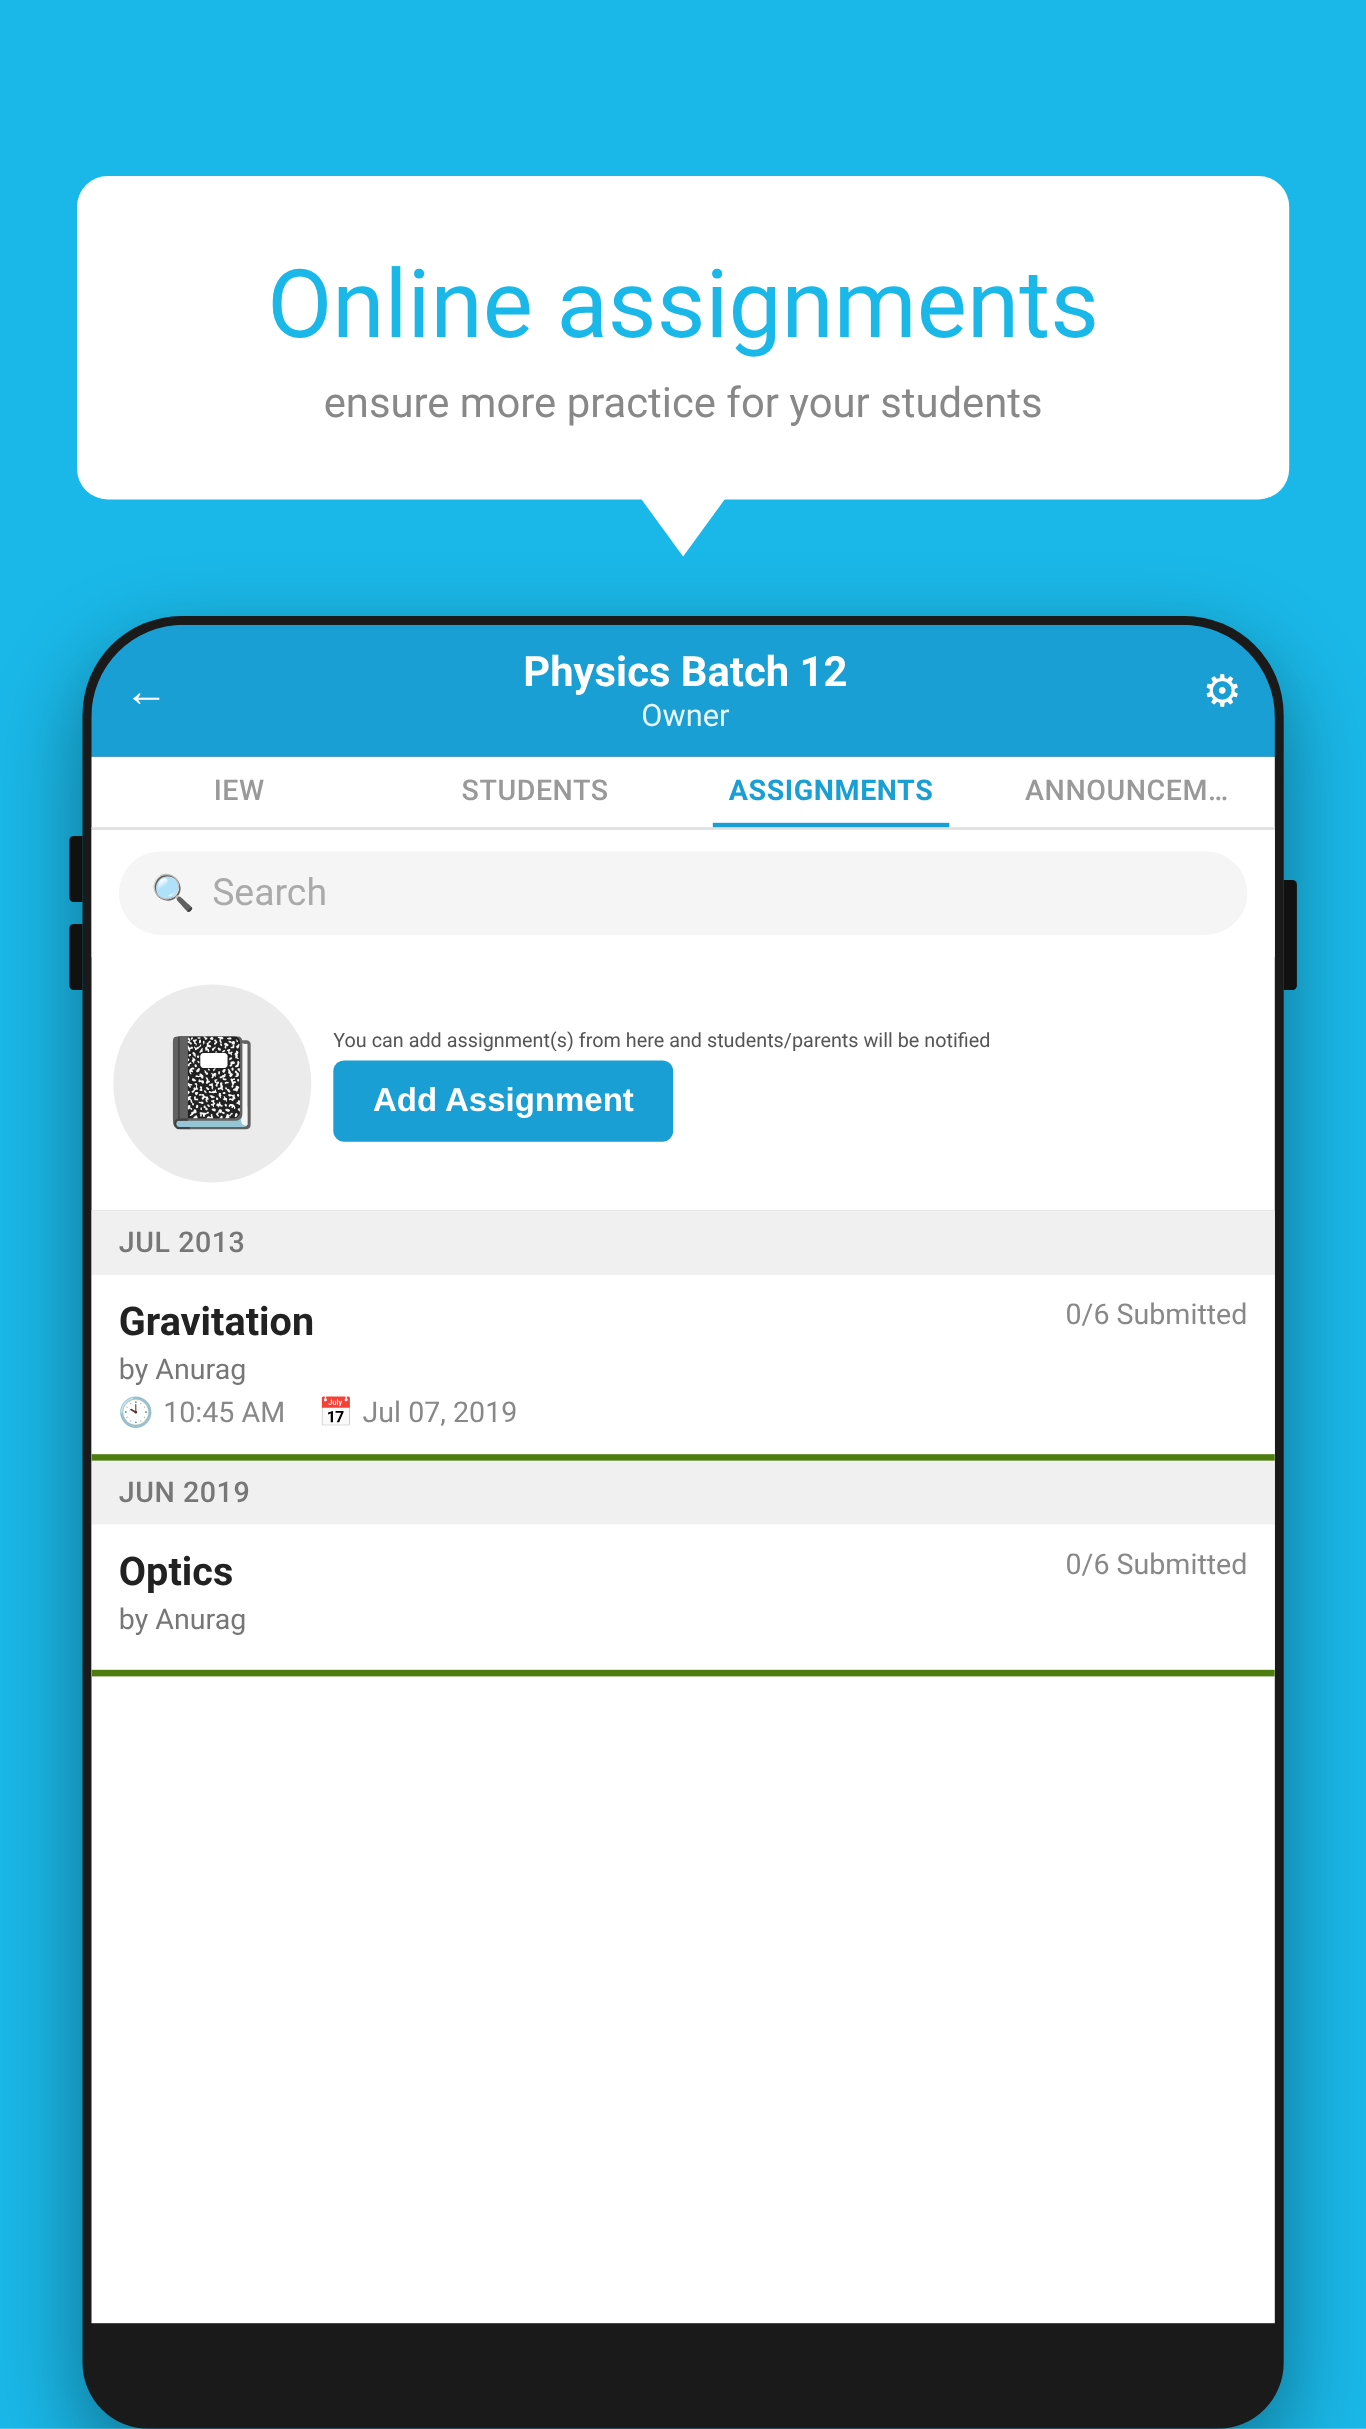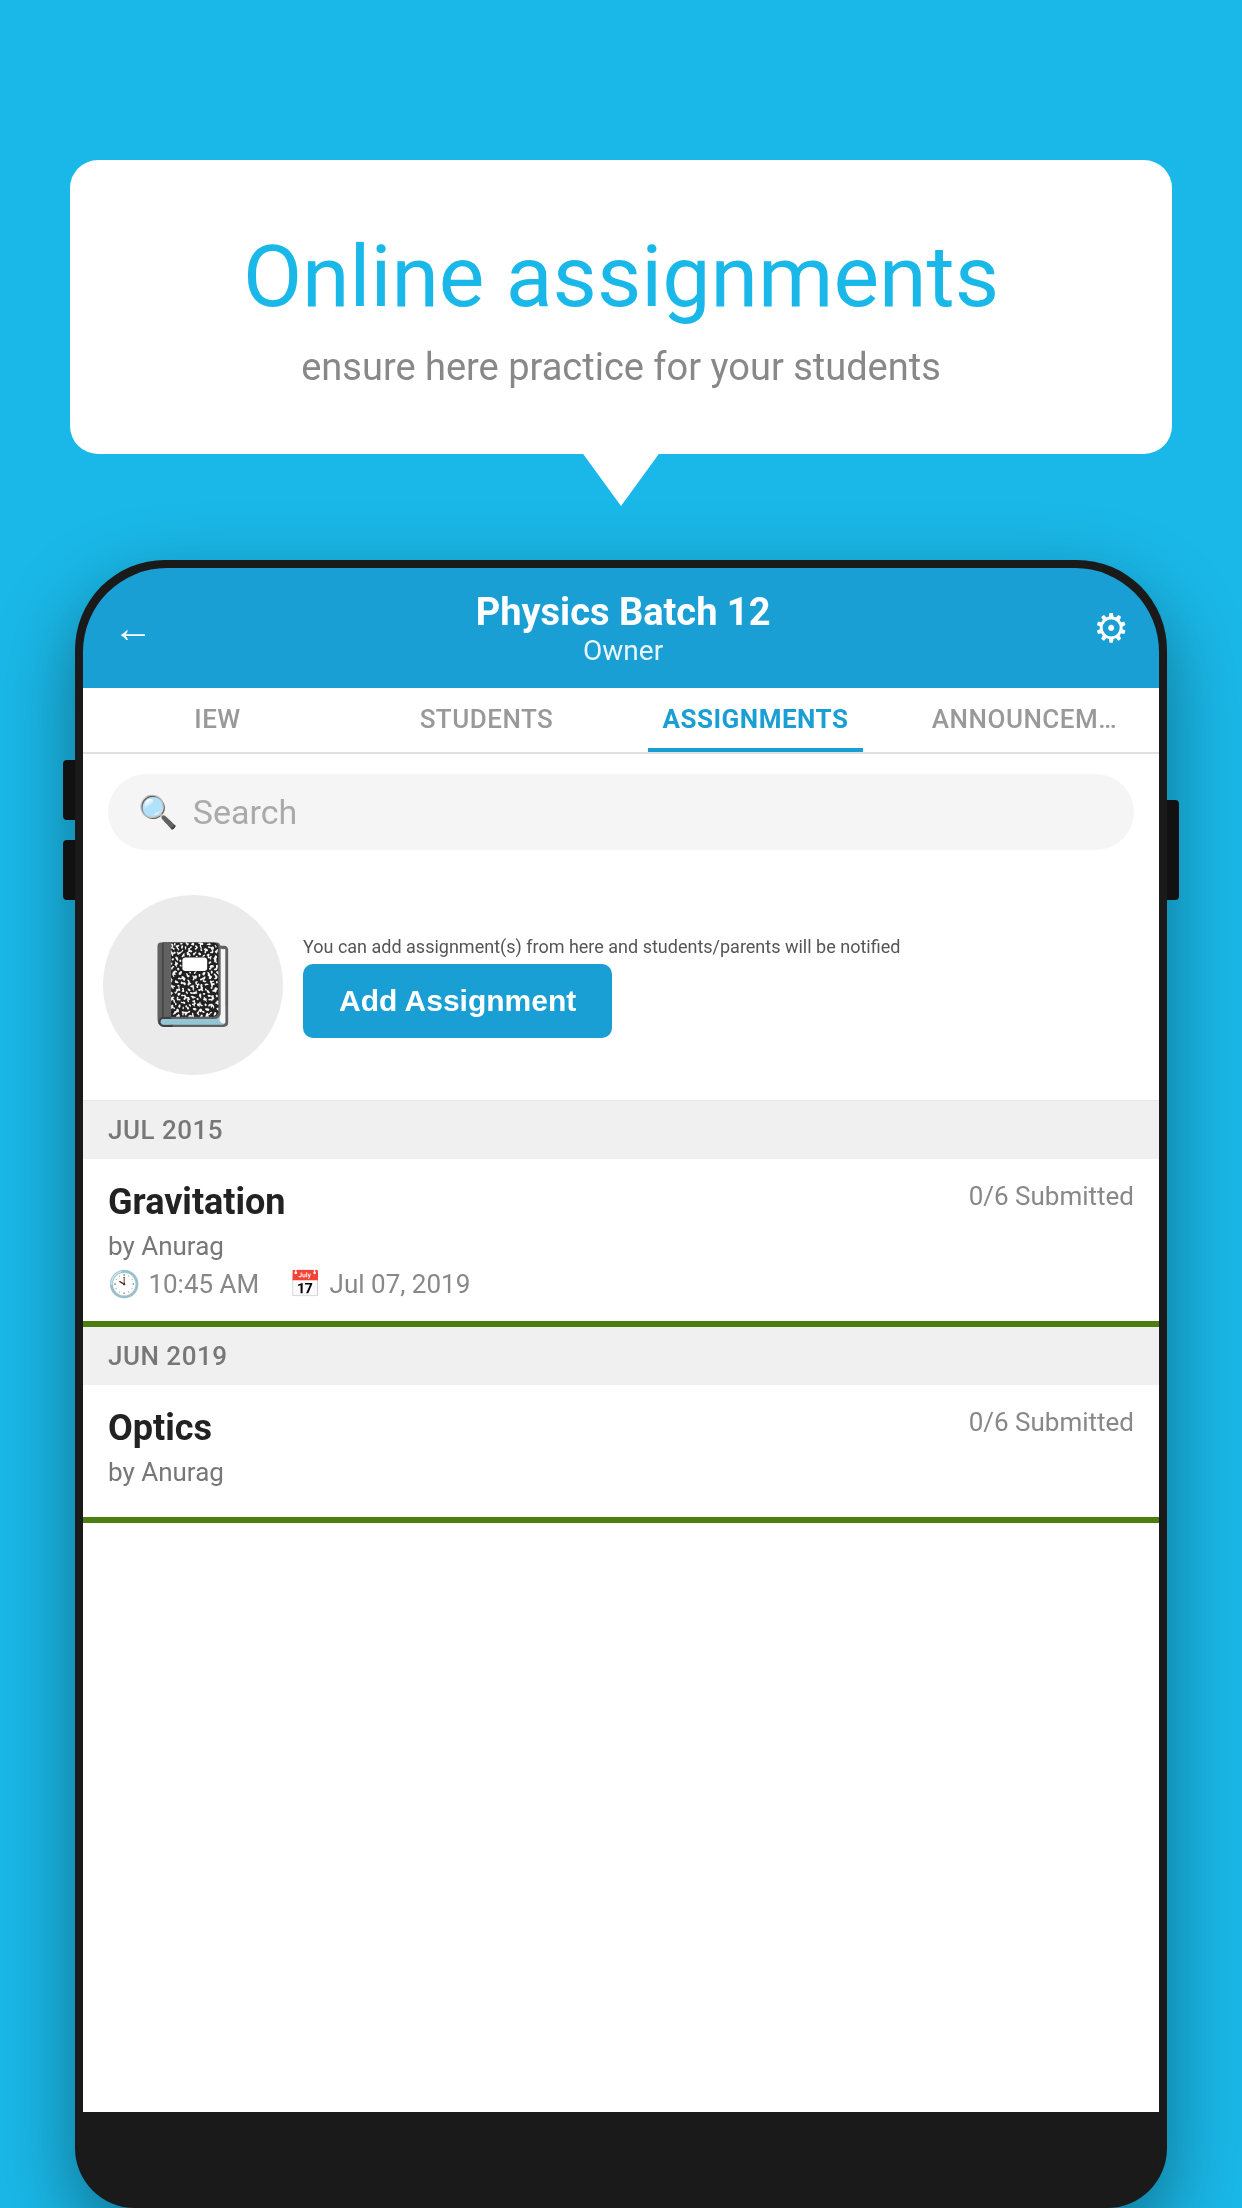--- a/index.html
+++ b/index.html
@@ -369,21 +369,21 @@
       background: #111;
       border-radius: 0 4px 4px 0;
     }
   </style>
 </head>
 <body>
 
 <div class="speech-bubble-area">
   <div class="speech-bubble">
     <div class="bubble-title">Online assignments</div>
-    <div class="bubble-subtitle">ensure here practice for your students</div>
+    <div class="bubble-subtitle">ensure more practice for your students</div>
   </div>
 </div>
 
 <div class="phone-frame">
   <div class="side-button-left"></div>
   <div class="side-button-left2"></div>
   <div class="side-button-right"></div>
 
   <div class="phone-inner">
 
@@ -424,21 +424,21 @@
       <div class="promo-section">
         <div class="promo-icon-circle">
           <span class="notebook-icon">📓</span>
         </div>
         <div class="promo-right">
           <div class="promo-text">You can add assignment(s) from here and students/parents will be notified</div>
           <button class="add-assignment-btn">Add Assignment</button>
         </div>
       </div>
 
-      <div class="section-header">JUL 2015</div>
+      <div class="section-header">JUL 2013</div>
 
       <div class="assignment-item">
         <div class="assignment-top">
           <span class="assignment-name">Gravitation</span>
           <span class="assignment-submitted">0/6 Submitted</span>
         </div>
         <div class="assignment-meta">by Anurag</div>
         <div class="assignment-time-date">
           <div class="time-item">
             <span class="clock-icon-s">🕙</span>

